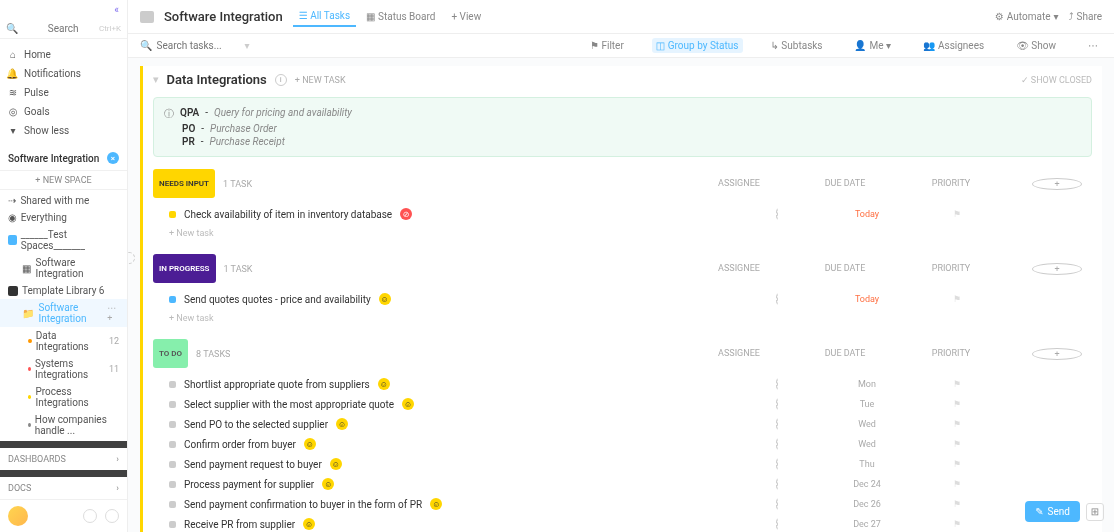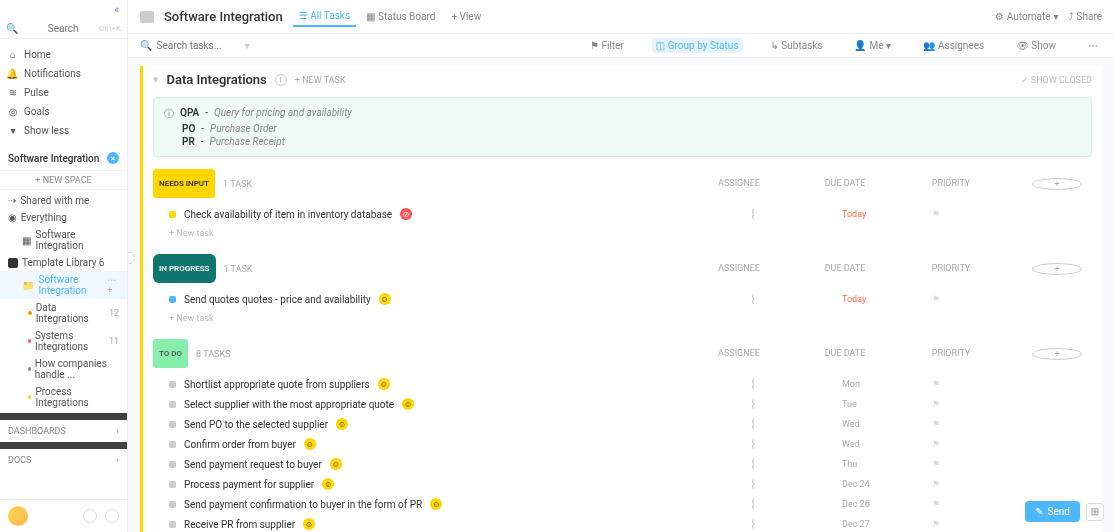--- a/index.html
+++ b/index.html
@@ -59,39 +59,39 @@
 .group-desc { background: #f0faf5; border: 1px solid #d4f0e0; border-radius: 4px; margin: 4px 10px 10px 10px; padding: 8px 10px; font-size: 10px; }
 .group-desc .line { display: flex; gap: 6px; padding: 1px 0; }
 .group-desc .info-ico { color: #888; }
 .group-desc b { font-weight: 600; color: #333; }
 .group-desc i { font-style: italic; color: #888; }
 
 .status-block { margin: 8px 0 4px 10px; }
 .status-row { display: flex; align-items: center; gap: 8px; padding: 2px 0; }
 .status-pill { font-size: 8px; font-weight: 600; padding: 10px 6px; border-radius: 3px; color: #fff; text-transform: uppercase; }
 .status-pill.needs-input { background: #ffd600; color: #333; }
-.status-pill.in-progress { background: #0f766e; border-radius: 6px; }
+.status-pill.in-progress { background: #4c1d95; }
 .status-pill.todo { background: #86efac; color: #555; }
 .status-count { font-size: 9px; color: #aaa; }
 .col-headers { margin-left: auto; display: flex; gap: 56px; font-size: 9px; color: #aaa; padding-right: 20px; }
 .col-headers span { width: 50px; text-align: center; }
 .plus-circle { width: 12px; height: 12px; border: 1px solid #ccc; border-radius: 50%; display: flex; align-items: center; justify-content: center; font-size: 9px; color: #aaa; }
 .handle-circle { width: 12px; height: 12px; border: 1px dashed #ccc; border-radius: 50%; position: absolute; left: -20px; }
 
 .task-row { display: flex; align-items: center; padding: 4px 10px 4px 26px; font-size: 10px; gap: 8px; }
 .task-dot { width: 7px; height: 7px; border-radius: 2px; }
 .task-dot.yellow { background: #ffd600; }
 .task-dot.blue { background: #4db8ff; }
 .task-dot.grey { background: #ccc; }
 .task-name { color: #333; }
 .task-badge { width: 12px; height: 12px; border-radius: 50%; display: inline-flex; align-items: center; justify-content: center; font-size: 8px; }
 .task-badge.red { background: #ff5252; color: #fff; }
 .task-badge.yellow { background: #ffd600; color: #333; }
 .task-meta { margin-left: auto; display: flex; gap: 40px; align-items: center; padding-right: 20px; }
-.task-meta span { width: 50px; font-size: 9px; color: #aaa; }
+.task-meta span { width: 50px; text-align: center; font-size: 9px; color: #aaa; }
 .task-meta .assignee-ph { width: 16px; height: 16px; border: 1px dashed #ccc; border-radius: 50%; }
 .task-meta .due.today { color: #ff7043; }
 .task-meta .flag { color: #ddd; }
 .new-task-inline { padding: 4px 10px 4px 26px; font-size: 9px; color: #bbb; }
 
 .fab { position: fixed; bottom: 10px; right: 10px; display: flex; gap: 6px; align-items: center; }
 .fab-btn { background: #4db8ff; color: #fff; padding: 5px 10px; border-radius: 4px; font-size: 10px; display: flex; align-items: center; gap: 4px; cursor: pointer; }
 .fab-grid { width: 18px; height: 18px; color: #888; display: flex; align-items: center; justify-content: center; border: 1px solid #ddd; border-radius: 3px; font-size: 10px; }
 .status-wrap { position: relative; margin: 10px 0; }
 </style>
@@ -136,20 +136,24 @@
     <div class="new-space">+ NEW SPACE</div>
     <div class="tree">
       <div class="tree-item">
           <span class="ico">⇢</span>
           <span>Shared with me</span>
         </div>
       <div class="tree-item">
           <span class="ico">◉</span>
           <span>Everything</span>
         </div>
+      <div class="tree-item">
+          <span class="sq" style="background:#4db8ff"></span>
+          <span>______Test Spaces_______</span>
+        </div>
       <div class="tree-item nested">
           <span class="ico">▦</span>
           <span>Software Integration</span>
         </div>
       <div class="tree-item">
           <span class="sq" style="background:#333"></span>
           <span>Template Library 6</span>
         </div>
       <div class="tree-item nested active">
           <span class="ico">📁</span>
@@ -161,27 +165,27 @@
             <span class="dot" style="background:#ff9800"></span>
             <span>Data Integrations</span>
             <span class="count">12</span>
           </div>
           <div class="tree-item nested2">
             <span class="dot" style="background:#ff5252"></span>
             <span>Systems Integrations</span>
             <span class="count">11</span>
           </div>
           <div class="tree-item nested2">
+            <span class="dot" style="background:#ffd600"></span>
+            <span>Process Integrations</span>
+            <span class="count"></span>
+          </div>
+          <div class="tree-item nested2">
             <span class="dot" style="background:#888"></span>
             <span>How companies handle ...</span>
-            <span class="count"></span>
-          </div>
-          <div class="tree-item nested2">
-            <span class="dot" style="background:#ffd600"></span>
-            <span>Process Integrations</span>
             <span class="count"></span>
           </div>
         </div>
     </div>
     <div class="sidebar-section">
         <span>DASHBOARDS</span>
         <span>›</span>
       </div>
     <div class="sidebar-section">
         <span>DOCS</span>

